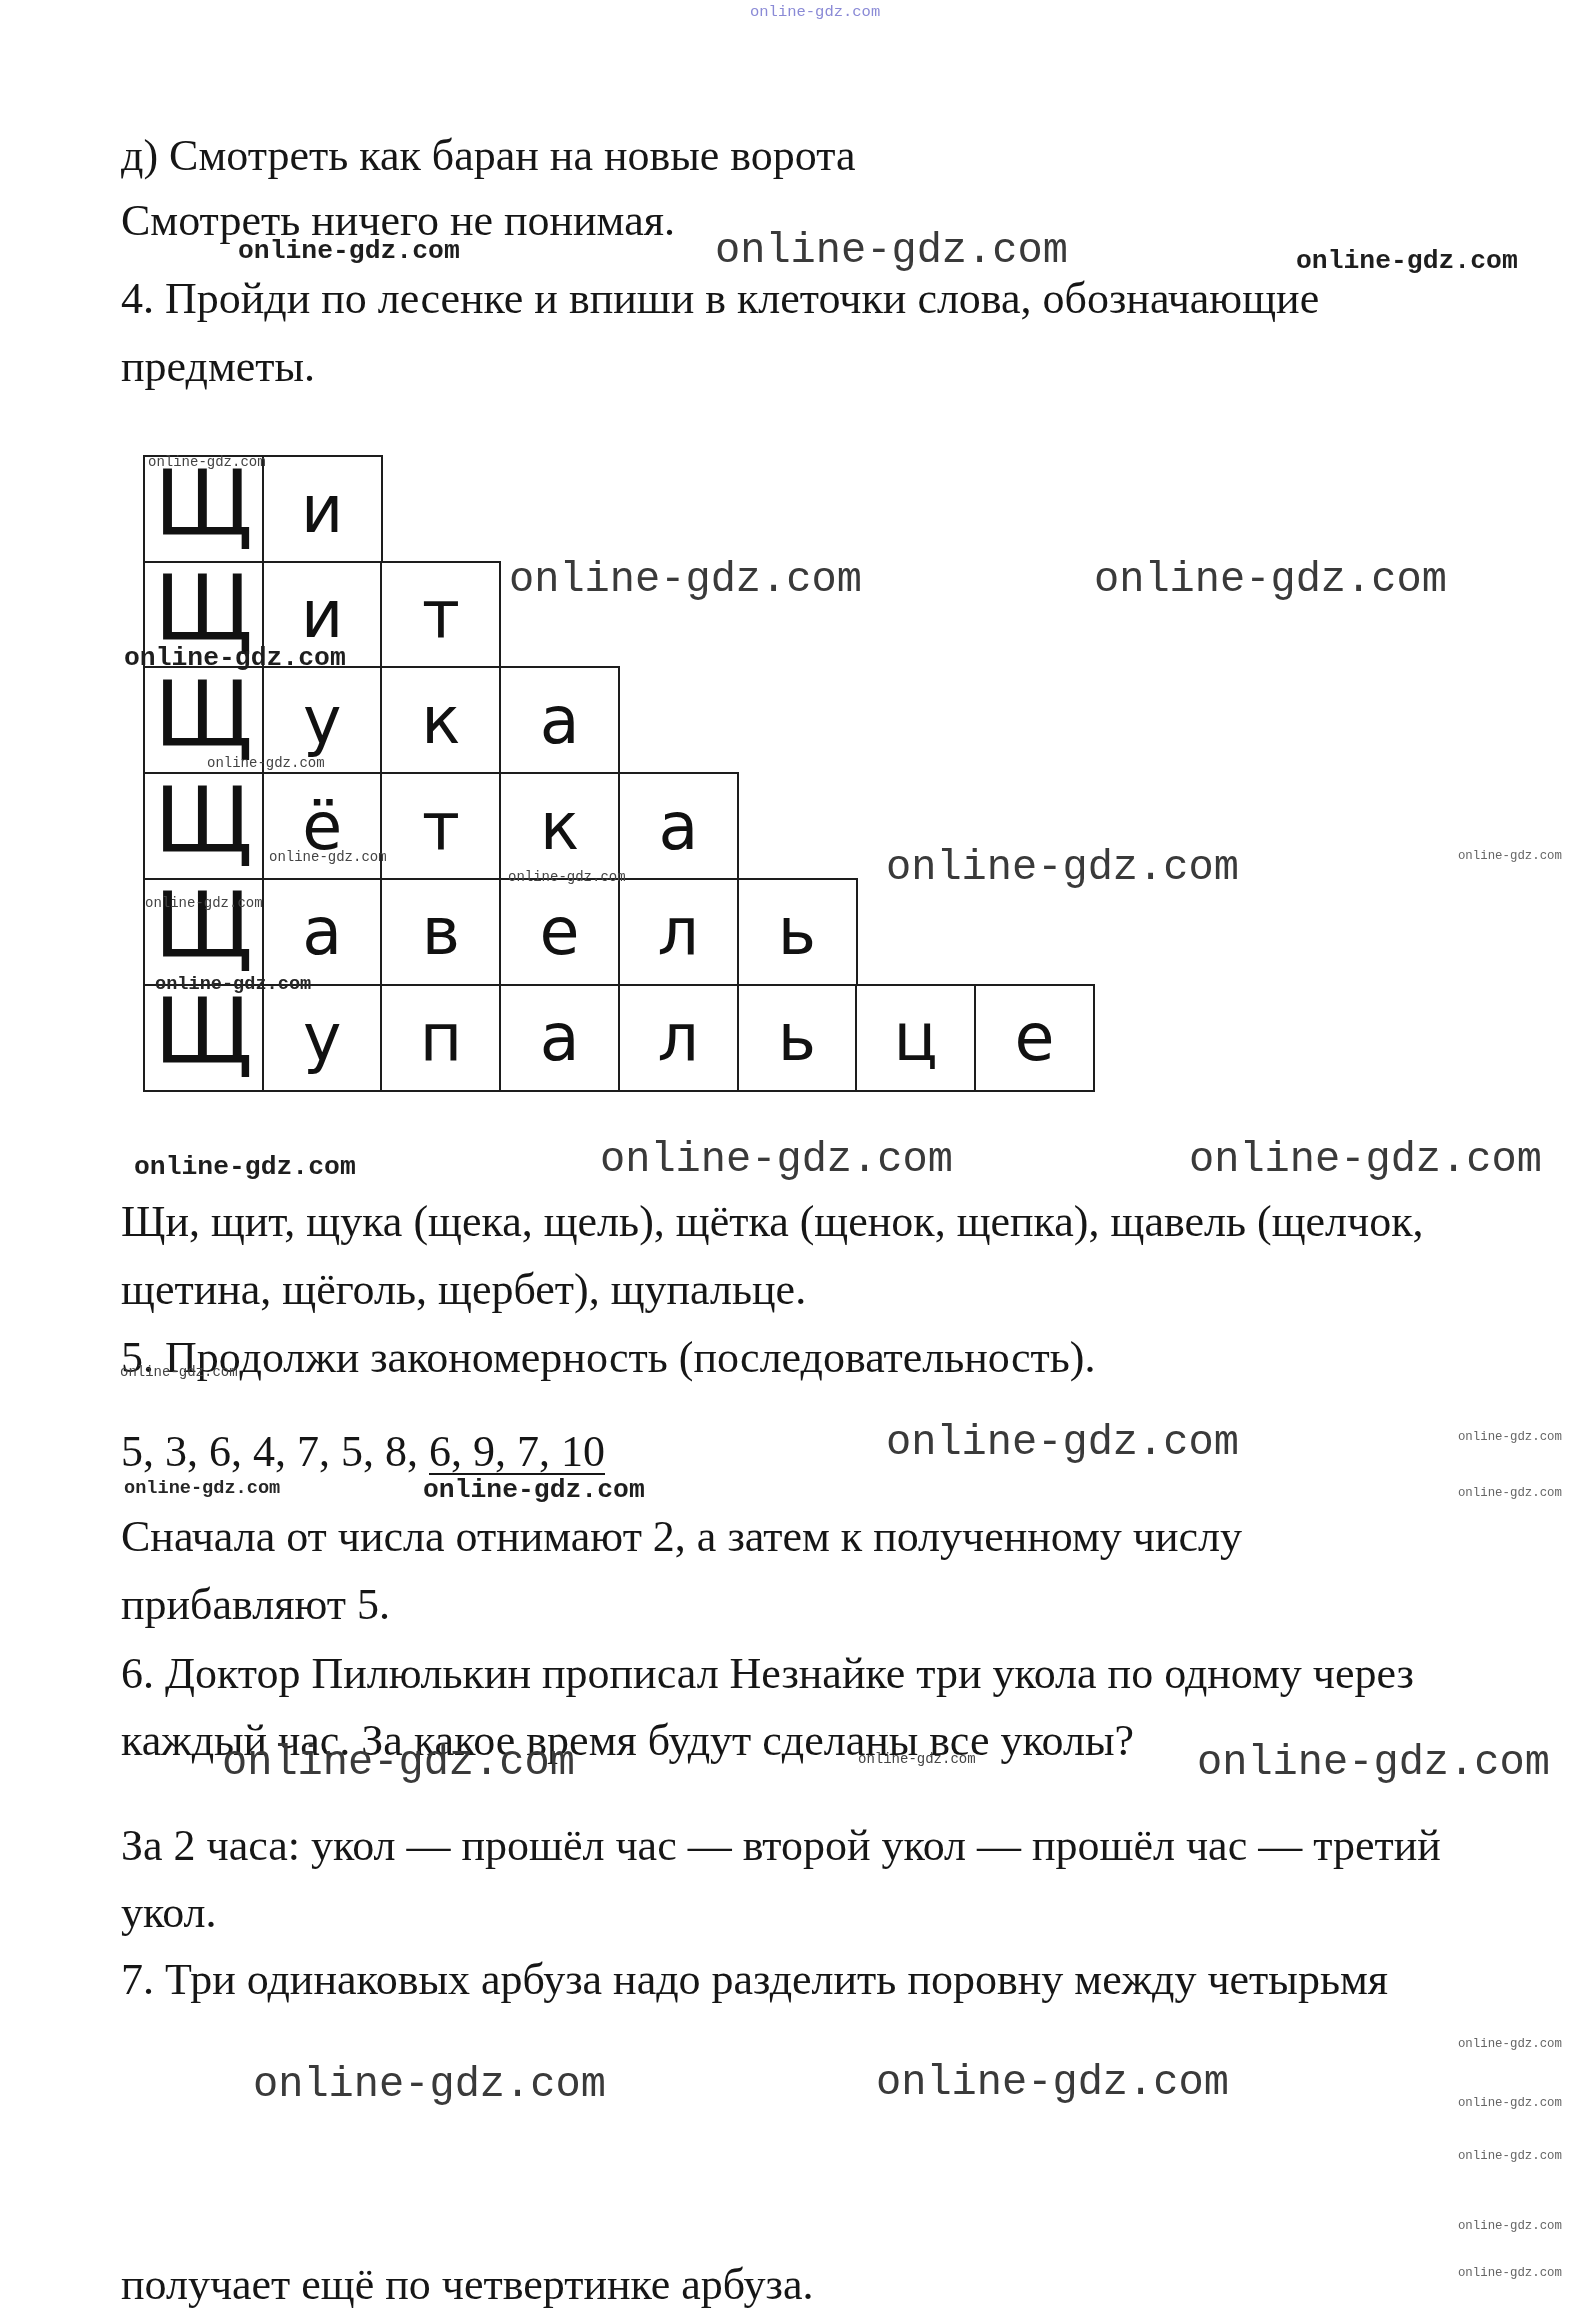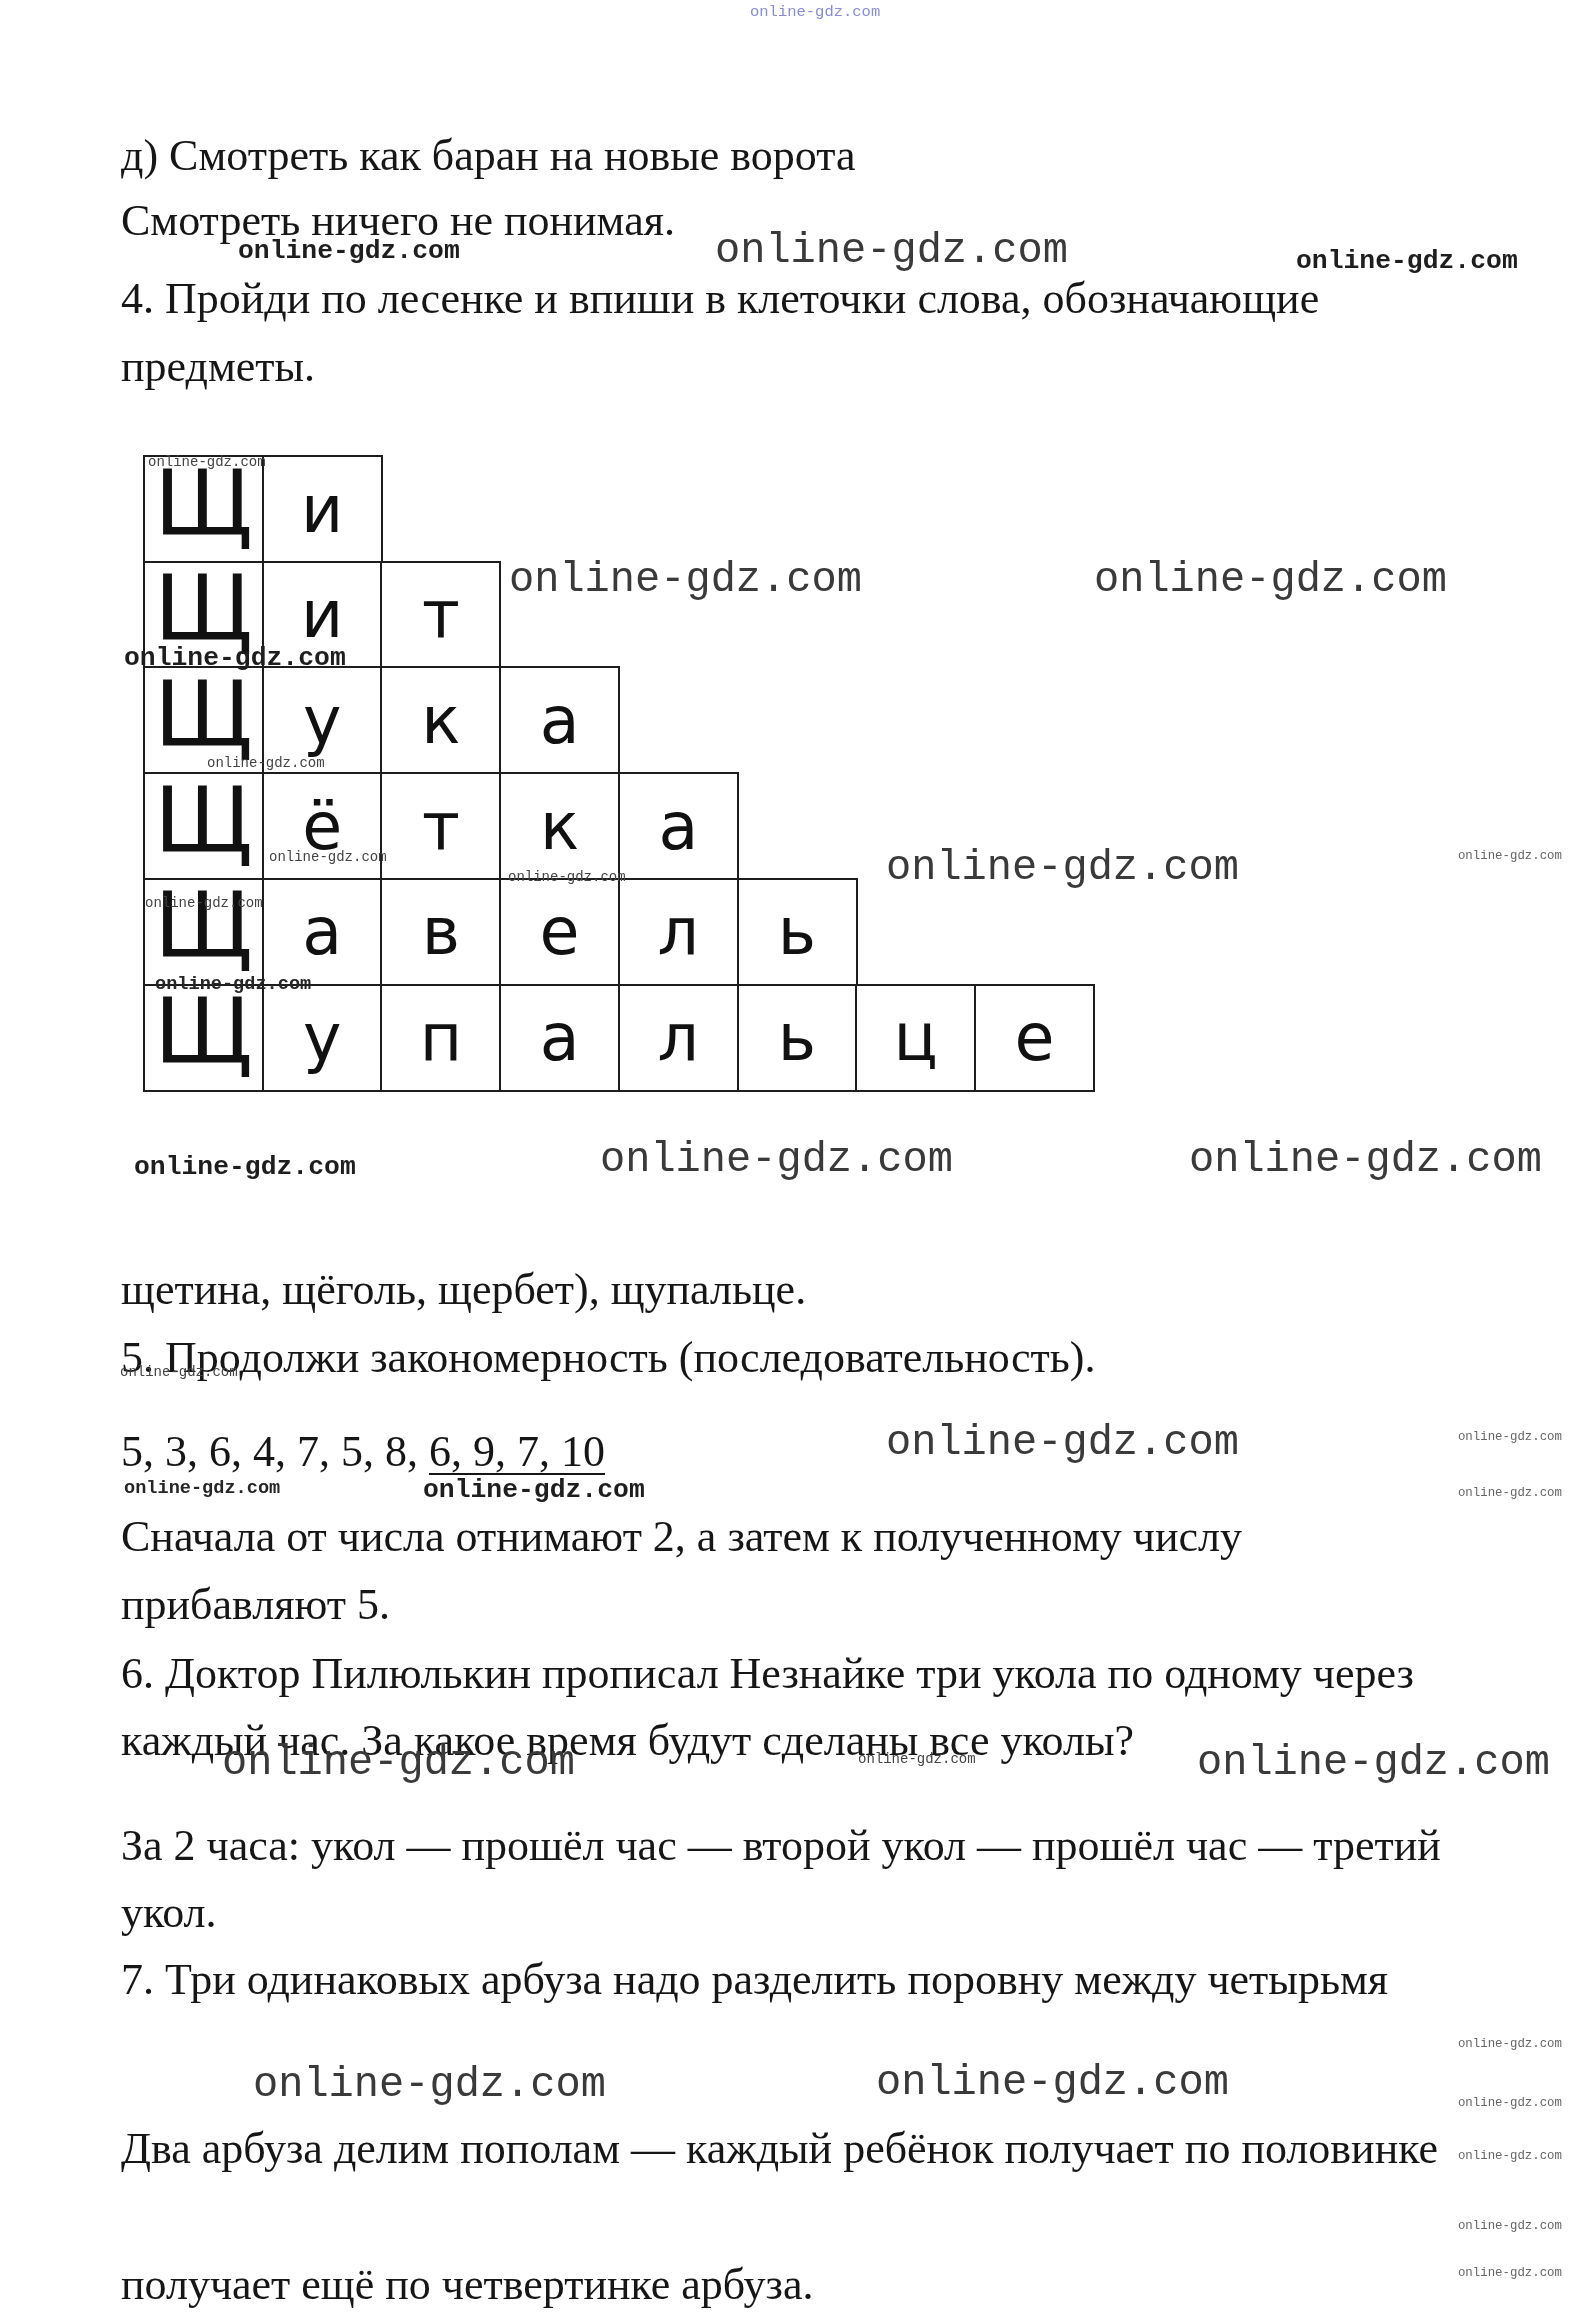--- a/index.html
+++ b/index.html
@@ -156,31 +156,31 @@
       <div class="cell">у</div>
       <div class="cell">п</div>
       <div class="cell">а</div>
       <div class="cell">л</div>
       <div class="cell">ь</div>
       <div class="cell">ц</div>
       <div class="cell">е</div>
     </div>
   </div>
 
+  <div class="line" style="top:1197px;">Щи, щит, щука (щека, щель), щётка (щенок, щепка), щавель (щелчок,</div>
   <div class="line" style="top:1265px;">щетина, щёголь, щербет), щупальце.</div>
   <div class="line" style="top:1333px;">5. Продолжи закономерность (последовательность).</div>
 
   <div class="line" style="top:1427px;"><span>5, 3, 6, 4, 7, 5, 8, </span><span class="ul">6, 9, 7, 10</span></div>
 
   <div class="line" style="top:1512px;">Сначала от числа отнимают 2, а затем к полученному числу</div>
   <div class="line" style="top:1580px;">прибавляют 5.</div>
 
   <div class="line" style="top:1649px;">6. Доктор Пилюлькин прописал Незнайке три укола по одному через</div>
   <div class="line" style="top:1716px;">каждый час. За какое время будут сделаны все уколы?</div>
   <div class="line" style="top:1821px;">За 2 часа: укол — прошёл час — второй укол — прошёл час — третий</div>
   <div class="line" style="top:1888px;">укол.</div>
 
   <div class="line" style="top:1955px;">7. Три одинаковых арбуза надо разделить поровну между четырьмя</div>
-  <div class="line" style="top:2124px;">Два арбуза делим пополам — каждый ребёнок получает по половинке</div>
   <div class="line" style="top:2260px;">получает ещё по четвертинке арбуза.</div>
 
 </div>
 
 
 </body></html>

